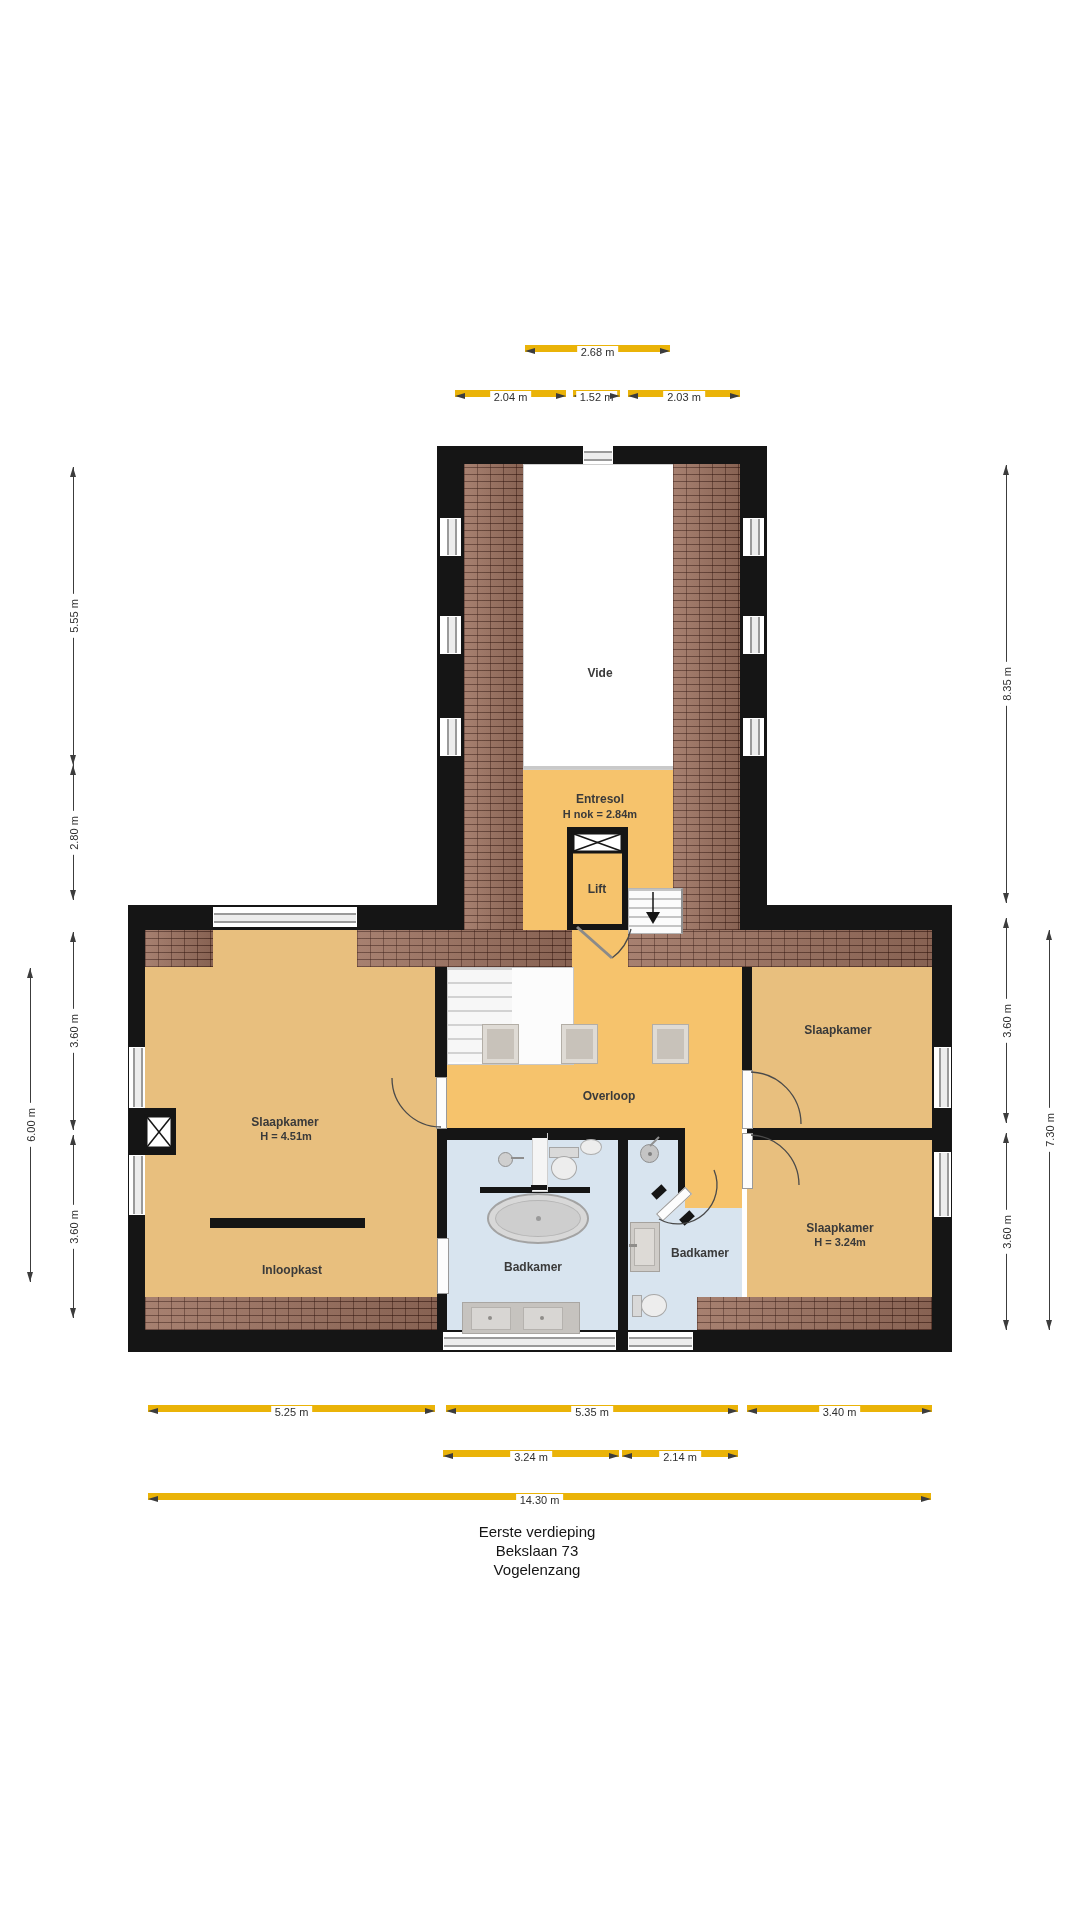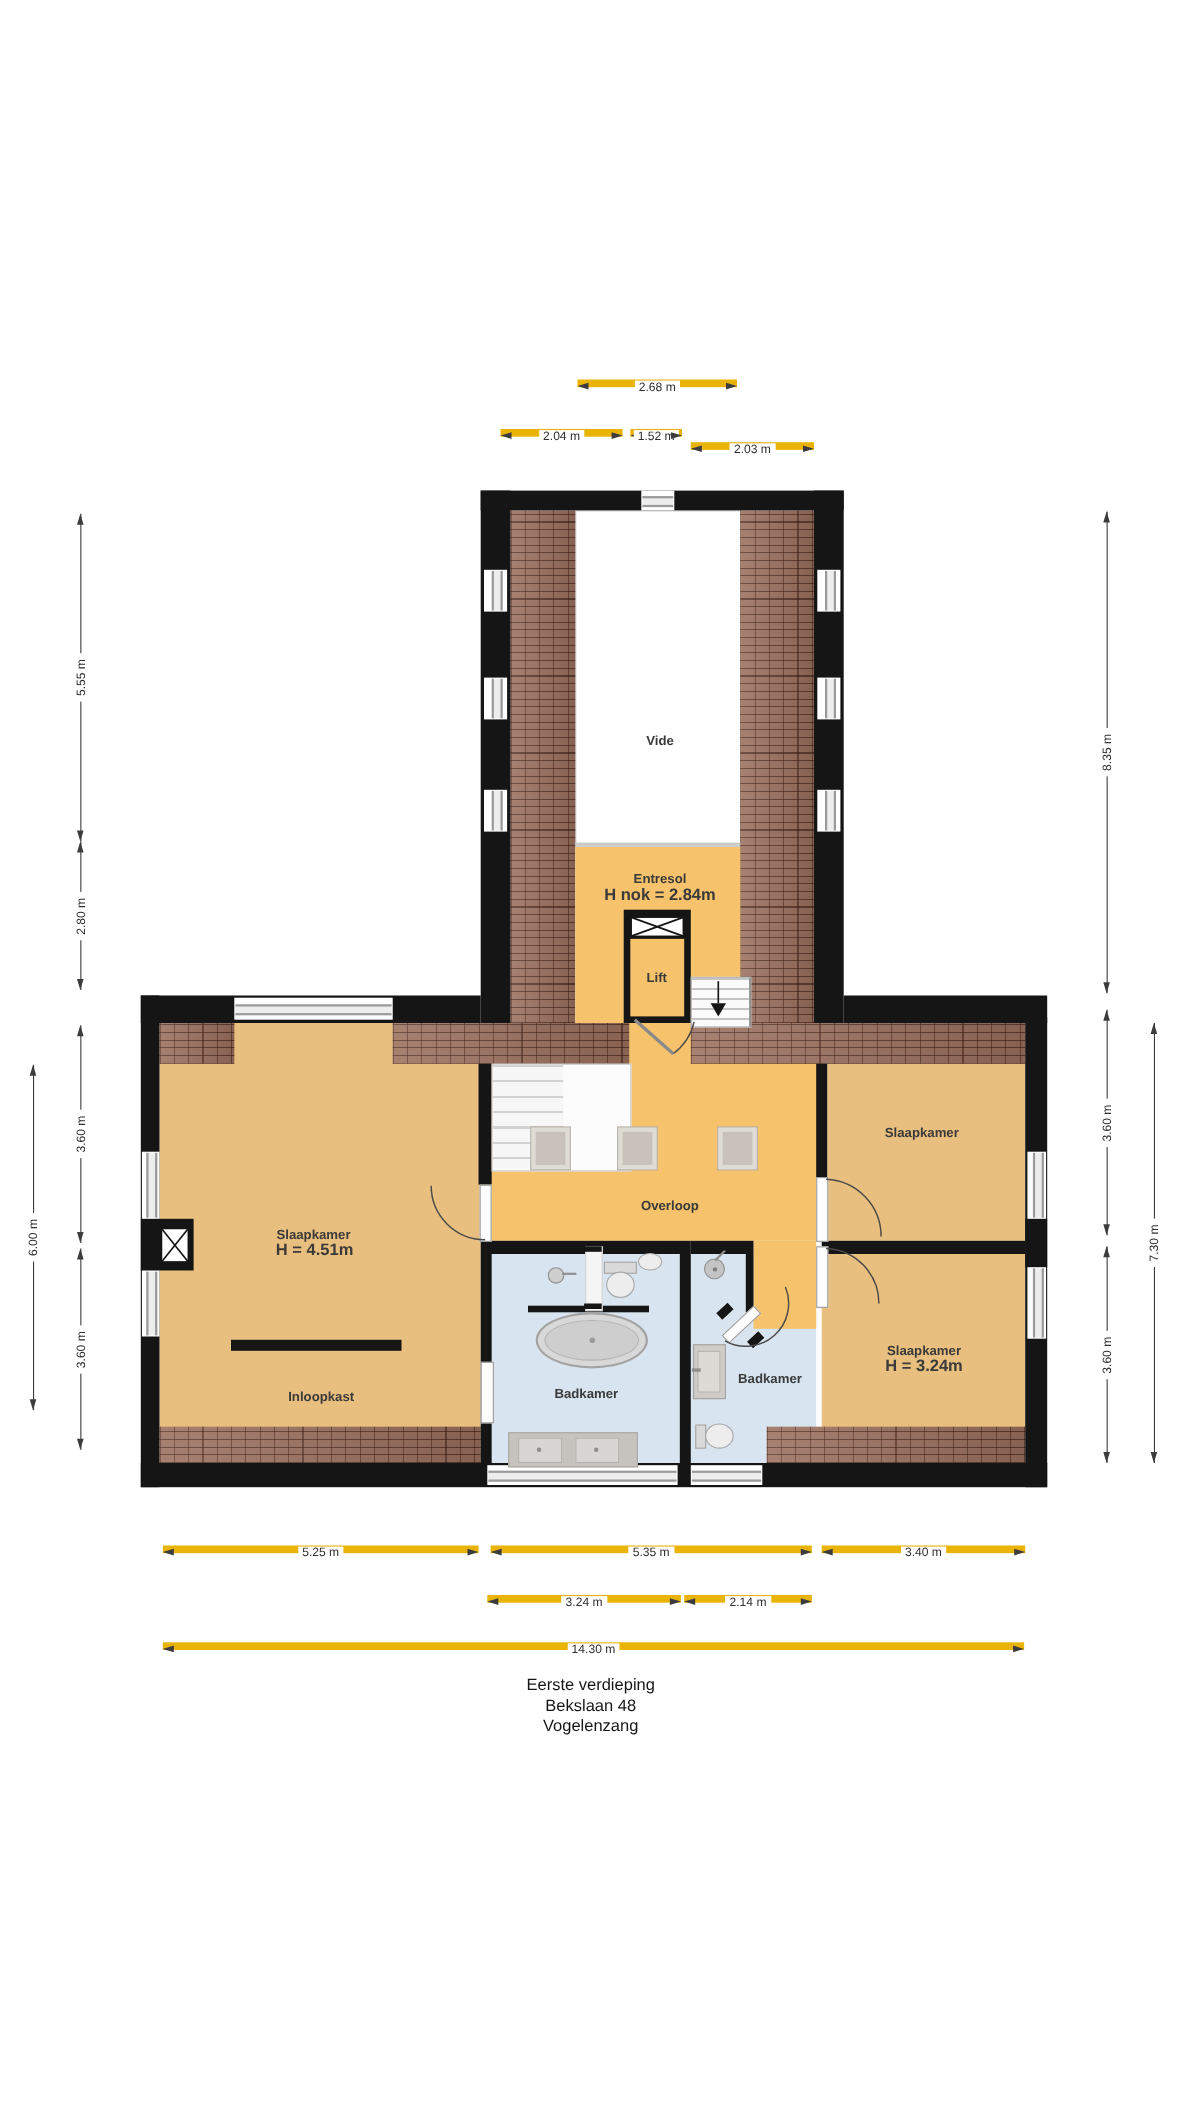--- a/index.html
+++ b/index.html
@@ -17,21 +17,21 @@
   .fb{position:absolute;background:#D8E4EF;}
   .vide{position:absolute;background:#ffffff;border:1px solid #cfcfcf;}
   .win-h{position:absolute;background:#fff;}
   .win-h::before{content:"";position:absolute;left:1px;right:1px;top:50%;margin-top:-4px;height:6px;
     border-top:2px solid #9a9a9a;border-bottom:2px solid #9a9a9a;background:#ededed;}
   .win-v{position:absolute;background:#fff;}
   .win-v::before{content:"";position:absolute;top:1px;bottom:1px;left:50%;margin-left:-4px;width:6px;
     border-left:2px solid #9a9a9a;border-right:2px solid #9a9a9a;background:#ededed;}
   .lbl{position:absolute;transform:translate(-50%,-50%);font-size:12px;font-weight:bold;
        color:#3a3a3a;white-space:nowrap;}
-  .lbl.sub{font-size:15px;}
+  .lbl.sub{font-size:11px;}
   .dh{position:absolute;border-top:7px solid #eab308;height:0;}
   .dh::before{content:"";position:absolute;left:0;top:-4px;width:0;height:0;border-style:solid;
     border-width:3.5px 10px 3.5px 0;border-color:transparent #3c3c3c transparent transparent;}
   .dh::after{content:"";position:absolute;right:0;top:-4px;width:0;height:0;border-style:solid;
     border-width:3.5px 0 3.5px 10px;border-color:transparent transparent transparent #3c3c3c;}
   .dh>span{position:absolute;left:50%;top:0;transform:translate(-50%,-50%);background:#fff;
     padding:0 4px;font-size:11px;color:#2f2f2f;white-space:nowrap;}
   .dv{position:absolute;border-left:1px solid #3c3c3c;width:0;}
   .dv::before{content:"";position:absolute;top:0;left:-4px;width:0;height:0;border-style:solid;
     border-width:0 3.5px 10px 3.5px;border-color:transparent transparent #3c3c3c transparent;}
@@ -206,21 +206,21 @@
 
   <div class="dh" style="left:525px;top:345px;width:145px;">
       <span>2.68 m</span>
     </div>
   <div class="dh" style="left:455px;top:390px;width:111px;text-align:right;">
       <span>2.04 m</span>
     </div>
   <div class="dh" style="left:573px;top:390px;width:47px;">
       <span>1.52 m</span>
     </div>
-  <div class="dh" style="left:628px;top:390px;width:112px;margin-top:12px;">
+  <div class="dh" style="left:628px;top:390px;width:112px;">
       <span>2.03 m</span>
     </div>
 
   <div class="dv" style="left:73px;top:467px;height:298px;">
       <span>5.55 m</span>
     </div>
   <div class="dv" style="left:73px;top:765px;height:135px;">
       <span>2.80 m</span>
     </div>
   <div class="dv" style="left:73px;top:932px;height:198px;">
@@ -260,17 +260,17 @@
     </div>
   <div class="dh" style="left:622px;top:1450px;width:116px;">
       <span>2.14 m</span>
     </div>
   <div class="dh" style="left:148px;top:1493px;width:783px;">
       <span>14.30 m</span>
     </div>
 
   <div class="title">
     <div>Eerste verdieping</div>
-    <div>Bekslaan 48</div>
+    <div>Bekslaan 73</div>
     <div>Vogelenzang</div>
   </div>
 
 </div>
 
 </body></html>

